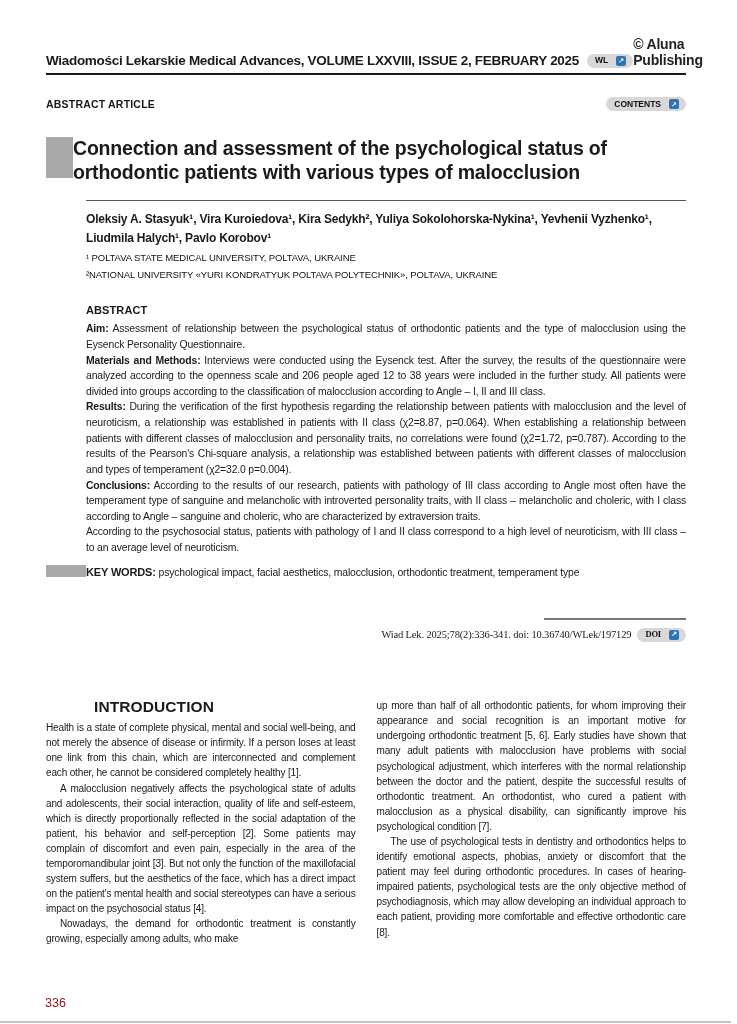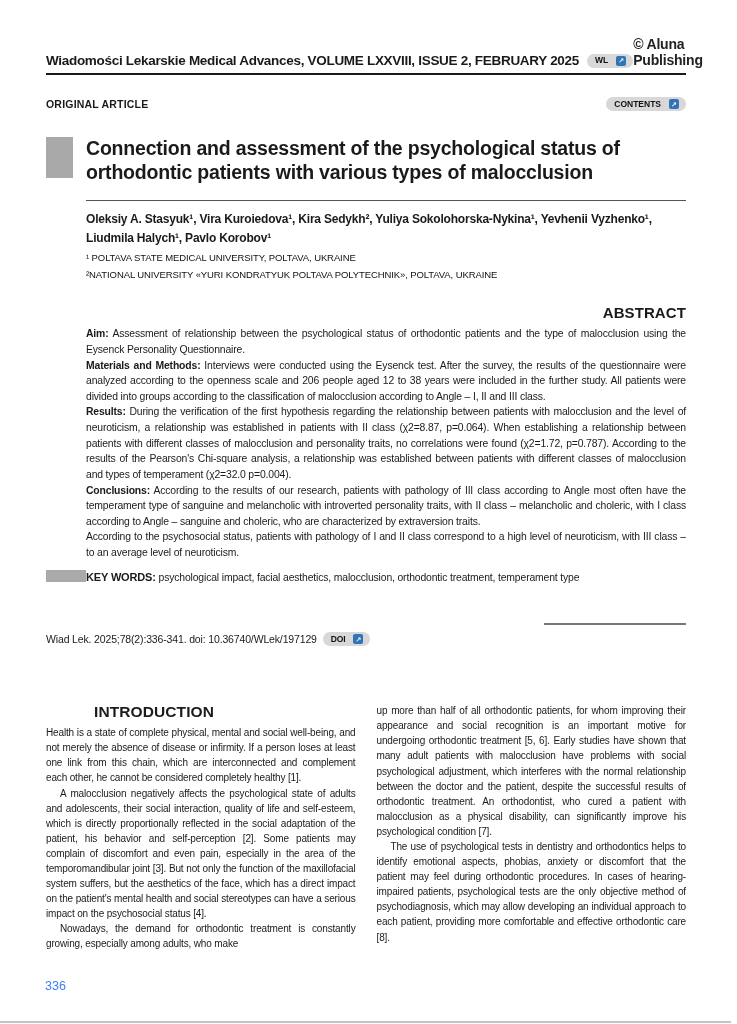--- a/index.html
+++ b/index.html
@@ -29,86 +29,86 @@
     color:#fff; font-size:7px; line-height:1;
     display:inline-flex; align-items:center; justify-content:center;
   }
 
   .header-rule { border:none; border-top:2px solid #1a1a1a; margin-top:5px; }
 
   .type-row { display:flex; justify-content:space-between; align-items:center; margin-top:22px; }
   .article-type { font-size:10.5px; font-weight:700; letter-spacing:0.2px; }
 
   
-  .title-block { display:flex; gap:13px; margin-top:26px; }
+  .title-block { display:flex; margin-top:26px; }
   .title-marker { width:27px; height:41px; background:#a9a9a9; flex:0 0 27px; }
   h1.article-title {
     font-size:19.5px; font-weight:700; line-height:1.23; letter-spacing:-0.2px;
     max-width:580px;
   }
 
   .indented { margin-left:40px; }
   .title-rule { border:none; border-top:1px solid #555; margin-top:15px; }
 
   
   .authors { margin-top:9px; font-size:12px; font-weight:700; line-height:1.55; letter-spacing:-0.2px; }
   .affiliation { font-size:9.5px; font-weight:400; letter-spacing:-0.1px; line-height:1.75; color:#111; }
   .affiliations { margin-top:3px; }
 
   
-  .abstract-heading { margin-top:21px; font-size:15px; font-weight:700; letter-spacing:0.1px;text-align:right; }
+  .abstract-heading { margin-top:21px; font-size:11px; font-weight:700; letter-spacing:0.1px; }
   .abstract-body { margin-top:5px; font-size:10.4px; line-height:1.5; text-align:justify; letter-spacing:-0.15px; }
   .abstract-body p { margin:0; }
   .lead { font-weight:700; }
 
   
   .keywords-row { position:relative; margin-top:8px; }
   .kw-marker { position:absolute; left:-40px; top:1px; width:40px; height:12px; background:#a9a9a9; }
   .keywords-text { font-size:10.4px; line-height:1.5; letter-spacing:-0.15px; }
   .keywords-text .kw-label { font-weight:700; font-size:11px; }
 
   
-  .citation-block { margin-top:38px; text-align:left; }
+  .citation-block { margin-top:38px; text-align:right;font-family:Liberation Serif, serif; }
   .cite-rule { border:none; border-top:2px solid #777; width:142px; margin:0 0 4px auto; }
   .citation-line { font-size:10.5px; letter-spacing:-0.15px; display:inline-flex; align-items:center; gap:6px; }
 
   
   .body-columns {
     display:grid; grid-template-columns:1fr 1fr; column-gap:21px;
     margin-top:56px;
   }
   .intro-heading { font-size:15.5px; font-weight:700; letter-spacing:0.1px; margin-bottom:4px;margin-left:48px; }
   .body-col p {
     font-size:10px; line-height:1.51; text-align:justify; letter-spacing:-0.15px;
   }
   .body-col p.indent { text-indent:14px; }
 
   
-  .page-number { position:absolute; left:45px; bottom:31px; font-size:12.5px; color:#3b82f6;margin-top:24px; }
+  .page-number { position:absolute; left:45px; bottom:14px; font-size:12.5px; color:#7f1d1d;margin-top:24px; }
   .bottom-rule { position:absolute; left:0; right:0; bottom:1px; height:2px; background:#c4c4c4; }
 </style>
 </head>
 <body>
 
 <div class="page">
 
   <div class="journal-row">
     <div class="journal-left">
       <span class="journal-title">Wiadomości Lekarskie Medical Advances, VOLUME LXXVIII, ISSUE 2, FEBRUARY 2025</span>
       <span class="badge">
         <span>WL</span>
         <span class="ext-icon">↗</span>
       </span>
     </div>
     <span class="publisher">© Aluna Publishing</span>
   </div>
   <hr class="header-rule">
 
   <div class="type-row">
-    <span class="article-type">ORIGINAL ARTICLE</span>
+    <span class="article-type">ABSTRACT ARTICLE</span>
     <span class="badge">
       <span>CONTENTS</span>
       <span class="ext-icon">↗</span>
     </span>
   </div>
 
   <div class="title-block">
     <div class="title-marker"></div>
     <h1 class="article-title">Connection and assessment of the psychological status of orthodontic patients with various types of malocclusion</h1>
   </div>

